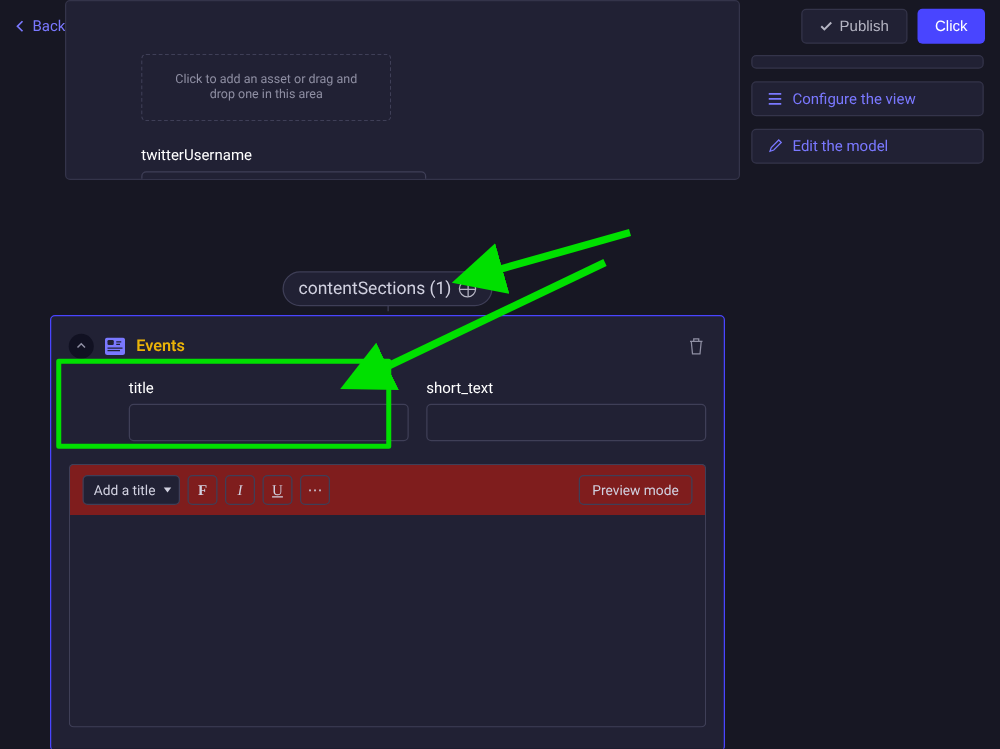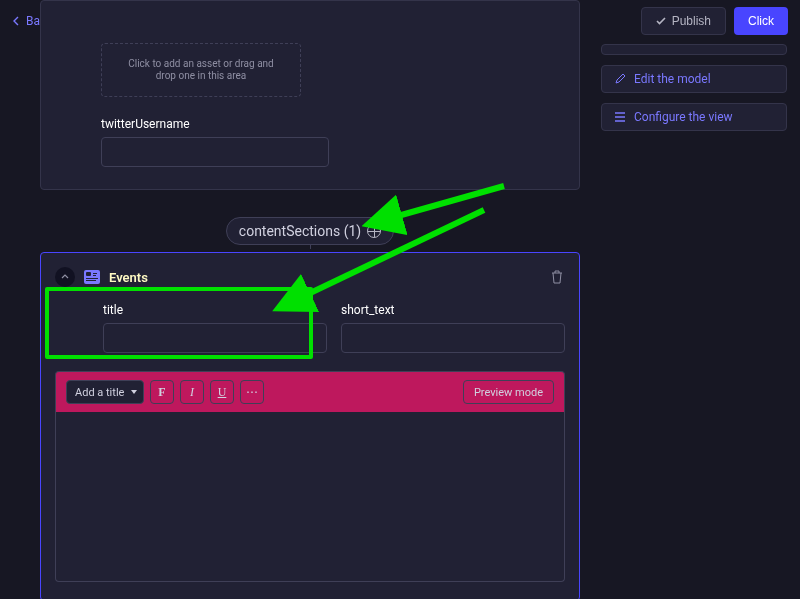--- a/index.html
+++ b/index.html
@@ -49,28 +49,28 @@
     background: #212134;
     color: #b5b5c3;
     border: 1px solid #34344a;
     margin-right: 8px;
   }
   .btn-save { background: #4945ff; color: #fff; font-weight: 500; }
 
   
   .main-card {
     position: absolute;
-    left: 40px;
+    left: 52px;
     top: 0;
     width: 540px;
     background: #212134;
     border-radius: 4px;
     border: 1px solid #34344a;
     padding: 18px 18px 24px 18px;
-    height: 190px;
+    height: 144px;
     overflow: hidden;
   }
   .asset-box {
     margin-left: 42px;
     margin-top: 24px;
     width: 200px;
     height: 54px;
     border: 1px dashed #3f3f57;
     border-radius: 4px;
     display: flex;
@@ -180,21 +180,21 @@
     align-items: center;
     justify-content: center;
     cursor: pointer;
   }
   .dz-collapse svg { width: 10px; height: 10px; }
   .dz-icon {
     width: 18px; height: 18px;
     display: flex; align-items: center; justify-content: center;
   }
   .dz-icon svg { fill: #7a78ff; }
-  .dz-title { color: #fef9c3; font-size: 13px; font-weight: 600; }
+  .dz-title { color: #eab308; font-size: 13px; font-weight: 600; }
   .dz-trash {
     margin-left: auto;
     width: 16px; height: 16px;
     display: flex; align-items: center; justify-content: center;
     cursor: pointer;
   }
   .dz-trash svg { fill: #8f8fa3; width: 12px; height: 14px; }
 
   .dz-grid {
     display: flex;
@@ -208,21 +208,21 @@
     pointer-events: none;
     border-radius: 2px;
   }
 
   
   .rt-toolbar {
     display: flex;
     align-items: center;
     gap: 6px;
     margin-top: 6px;
-    background: #be185d;
+    background: #7f1d1d;
     border: 1px solid #3f3f57;
     border-bottom: none;
     border-radius: 4px 4px 0 0;
     padding: 8px 10px;
   }
   .rt-select {
     height: 24px;
     min-width: 78px;
     background: #212134;
     border: 1px solid #3f3f57;
@@ -407,29 +407,29 @@
       </div>
     </div>
     <div class="rt-area"></div>
   </div>
 </div>
 
 <div class="sidebar">
   <div class="sidebar-box"></div>
   <div class="sidebar-btn">
     <svg viewBox="0 0 12 12">
+        <path d="M1 2h10M1 6h10M1 10h10" stroke="#7a78ff" stroke-width="1.4"></path>
+      </svg>
+    <span>Configure the view</span>
+  </div>
+  <div class="sidebar-btn">
+    <svg viewBox="0 0 12 12">
         <path d="M2 10l1-3 6-6 2 2-6 6-3 1z" fill="none" stroke="#7a78ff" stroke-width="1"></path>
       </svg>
     <span>Edit the model</span>
-  </div>
-  <div class="sidebar-btn">
-    <svg viewBox="0 0 12 12">
-        <path d="M1 2h10M1 6h10M1 10h10" stroke="#7a78ff" stroke-width="1.4"></path>
-      </svg>
-    <span>Configure the view</span>
   </div>
 </div>
 
 <div class="highlight-wrap" style="left:45px; top:287px; width:268px; height:72px;"></div>
 
 <svg class="arrow-layer" width="800" height="599">
   <defs>
     <marker id="arrowhead" markerWidth="7" markerHeight="7" refX="5" refY="3.5" orient="auto">
       <polygon points="0 0, 7 3.5, 0 7" fill="#00e000"></polygon>
     </marker>

